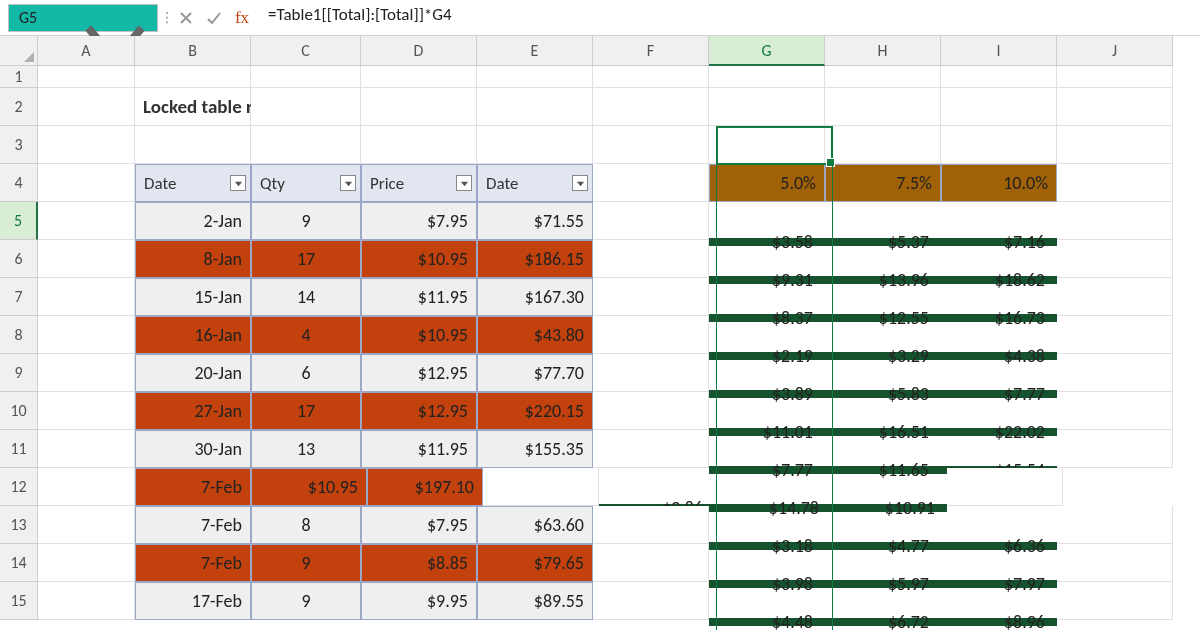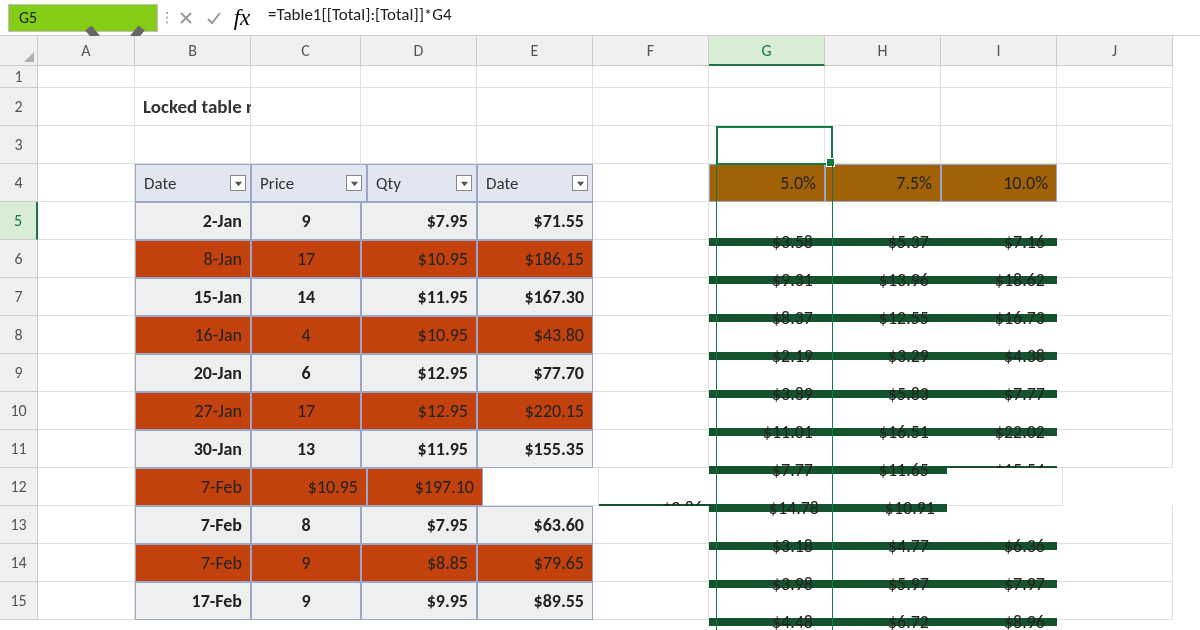--- a/index.html
+++ b/index.html
@@ -1,26 +1,26 @@
 <!DOCTYPE html>
 <html><head>
 <meta charset="utf-8">
 <style>
   * { box-sizing: border-box; margin: 0; padding: 0; }
   body { font-family: Calibri, Arial, sans-serif; font-size: 17px; color: #222; background: #fff; overflow: hidden; width: 1200px; height: 630px; position: relative; }
 
   
   .formula-bar { display: flex; align-items: center; height: 36px; border-bottom: 1px solid #d0d0d0; background: #fff; padding-left: 8px; }
-  .name-box { width: 150px; height: 28px; border: 1px solid #c0c0c0; background: #84cc16; display: flex; align-items: center; padding: 0 10px; font-size: 16px; margin-right: 4px; }
+  .name-box { width: 150px; height: 28px; border: 1px solid #c0c0c0; background: #14b8a6; display: flex; align-items: center; padding: 0 10px; font-size: 16px; margin-right: 4px; }
   .name-box span { flex: 1; }
   .chev { width: 12px; height: 12px; }
   .chev svg { display: block; }
   .fb-divider { width: 10px; display:flex; justify-content:center; color:#888; font-size:14px;}
   .fb-btn { width: 28px; height: 28px; display: flex; align-items: center; justify-content: center; color: #888; font-size: 17px; }
-  .fx-label { font-style: italic; font-family: "Times New Roman", serif; font-size: 23px; color: #000000; }
+  .fx-label { font-family: "Times New Roman", serif; font-size: 17px; color: #c2410c; }
   .formula-input { flex: 1; padding: 0 12px; font-size: 17px; height: 28px; display: flex; align-items: flex-start; }
 
   
   .grid-wrap { position: relative; }
   .corner { position: absolute; left: 0; top: 0; width: 38px; height: 30px; background: #f0f0f0; border-right: 1px solid #ccc; border-bottom: 1px solid #ccc; }
   .corner::after { content:""; position:absolute; right:3px; bottom:3px; width:0; height:0; border-left:10px solid transparent; border-bottom:10px solid #b0b0b0;}
   .col-headers { position: absolute; left: 38px; top: 0; height: 30px; display: flex; }
   .col-h { background: #f0f0f0; border-right: 1px solid #ccc; border-bottom: 1px solid #ccc; display: flex; align-items: center; justify-content: center; font-size: 16px; color: #555; }
   .col-h.active { background: #d9ecd6; border-bottom: 2px solid #217346; color:#107c41; }
   .row-headers { position: absolute; left: 0; top: 30px; width: 38px; }
@@ -40,21 +40,21 @@
   
   .title { font-weight: bold; color: #333; font-size: 19px; }
 
   
   .th { background: #e1e6f0; border: 1px solid #9aa7c7; font-size: 17px; color: #333; display: flex; align-items:center; justify-content: space-between; padding: 0 4px 0 8px; }
   .th .drop { width:16px; height:16px; border:1px solid #888; background:#fff; display:flex; align-items:center; justify-content:center; }
   .th .drop svg { width:9px; height:9px; display:block; }
 
   
   .tb { border: 1px solid #9aa7c7; background: #c2410c; }
-  .tb.alt { background: #efefef; font-weight: bold; }
+  .tb.alt { background: #efefef; }
 
   
   .ph { background: #a16207; border: 1px solid #9aa7c7; }
   .pd { border: 4px solid #14532d; background:#bef264;margin-top:36px; }
 
   
   .selected-cell { position:absolute; border: 2px solid #107c41; pointer-events:none; }
   .selected-cell::after { content:""; position:absolute; right:-4px; bottom:-4px; width:7px; height:7px; background:#107c41; border:1px solid #fff;}
   .col-select { position:absolute; border-left:1px solid #107c41; border-right:1px solid #107c41; border-bottom:1px solid #107c41; pointer-events:none; }
 
@@ -173,36 +173,36 @@
       <div class="row">
         <div class="cell wA"></div>
         <div class="cell th wB">
           <span>Date</span>
           <span class="drop">
             <svg viewBox="0 0 10 10">
               <path d="M1 3 L5 8 L9 3 Z" fill="#555"></path>
             </svg>
           </span>
         </div>
+        <div class="cell th wC">
+          <span>Qty</span>
+          <span class="drop">
+            <svg viewBox="0 0 10 10">
+              <path d="M1 3 L5 8 L9 3 Z" fill="#555"></path>
+            </svg>
+          </span>
+        </div>
         <div class="cell th wD">
           <span>Price</span>
           <span class="drop">
             <svg viewBox="0 0 10 10">
               <path d="M1 3 L5 8 L9 3 Z" fill="#555"></path>
             </svg>
           </span>
         </div>
-        <div class="cell th wC">
-          <span>Qty</span>
-          <span class="drop">
-            <svg viewBox="0 0 10 10">
-              <path d="M1 3 L5 8 L9 3 Z" fill="#555"></path>
-            </svg>
-          </span>
-        </div>
         <div class="cell th wE">
           <span>Date</span>
           <span class="drop">
             <svg viewBox="0 0 10 10">
               <path d="M1 3 L5 8 L9 3 Z" fill="#555"></path>
             </svg>
           </span>
         </div>
         <div class="cell wF"></div>
         <div class="cell wG ph r">5.0%</div>

